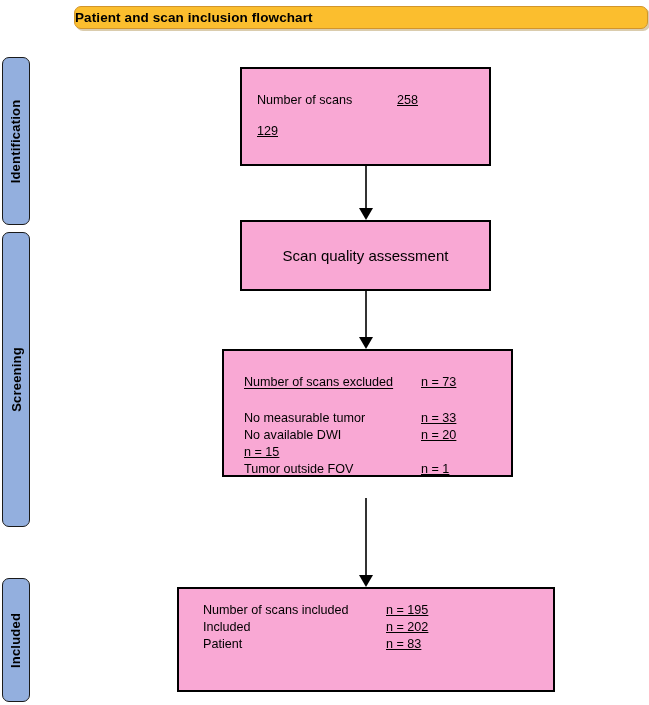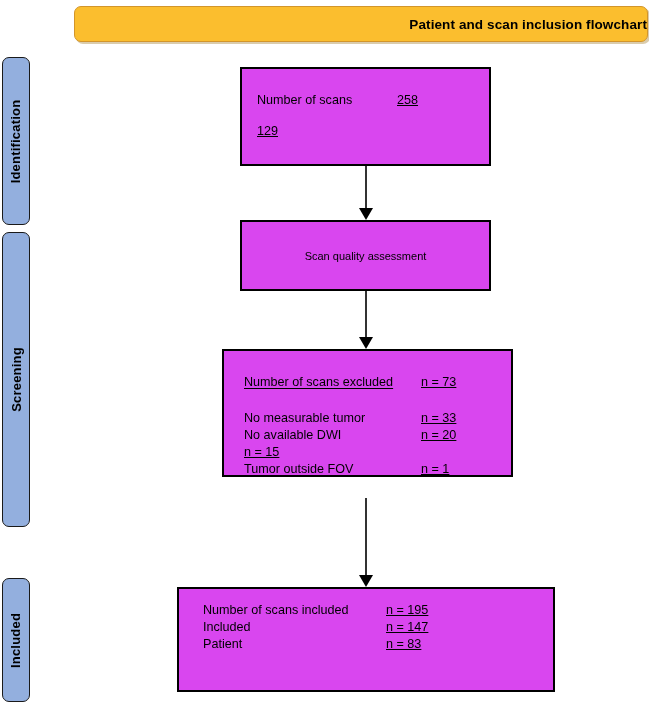--- a/index.html
+++ b/index.html
@@ -15,29 +15,29 @@
     color: #000000;
     overflow: hidden;
   }
 
   
   #title-banner {
     position: absolute;
     left: 74px;
     top: 6px;
     width: 574px;
-    height: 36px;
+    height: 23px;
     box-sizing: border-box;
     background: #FBBE2E;
     border: 1.5px solid #D2952B;
     border-radius: 7px;
     box-shadow: 2px 2px 0 rgba(150,110,20,0.35);
     display: flex;
     align-items: center;
-    justify-content: flex-end;
+    justify-content: flex-start;
   }
   #title-banner .title-text {
     font-size: 13.5px;
     font-weight: bold;
     letter-spacing: 0.1px;
     color: #000;
   }
 
   
   .stage-box {
@@ -61,21 +61,21 @@
     letter-spacing: 0.2px;
   }
   #stage-identification { top: 57px;  height: 168px; }
   #stage-screening      { top: 232px; height: 295px; }
   #stage-included       { top: 578px; height: 124px; }
 
   
   .flow-box {
     position: absolute;
     box-sizing: border-box;
-    background: #d946ef;
+    background: #f9a8d4;
     border: 2.2px solid #000000;
   }
   #box-identification { left: 240px; top: 67px;  width: 251px; height: 99px; }
   #box-assessment     { left: 240px; top: 220px; width: 251px; height: 71px; }
   #box-excluded       { left: 222px; top: 349px; width: 291px; height: 128px; }
   #box-included       { left: 177px; top: 587px; width: 378px; height: 105px; }
 
   
   .rows {
     position: absolute;
@@ -102,21 +102,21 @@
   #box-identification .rows { padding: 23px 0 0 15px; }
   #box-identification .row  { margin-bottom: 14px; }
   #box-identification .row .label { width: 140px; }
 
   
   #box-assessment .rows {
     display: flex;
     align-items: center;
     justify-content: center;
   }
-  #box-assessment .center-text { font-size: 11px; text-align: right; }
+  #box-assessment .center-text { font-size: 15px; text-align: right; }
 
   
   #box-excluded .rows { padding: 23px 0 0 20px; }
   #box-excluded .row .label { width: 177px; }
   #box-excluded .row.underlined { margin-bottom: 19px; }
 
   
   #box-included .rows { padding: 13px 0 0 24px; }
   #box-included .row .label { width: 183px; }
   #box-included .row.first { margin-bottom: 19px; }
@@ -223,20 +223,20 @@
 </div>
 
 <div class="flow-box" id="box-included">
   <div class="rows">
     <div class="row">
       <span class="label">Number of scans included</span>
       <span class="value">n = 195</span>
     </div>
     <div class="row">
       <span class="label">Included</span>
-      <span class="value">n = 147</span>
+      <span class="value">n = 202</span>
     </div>
     <div class="row">
       <span class="label">Patient</span>
       <span class="value">n = 83</span>
     </div>
   </div>
 </div>
 
 </body></html>

